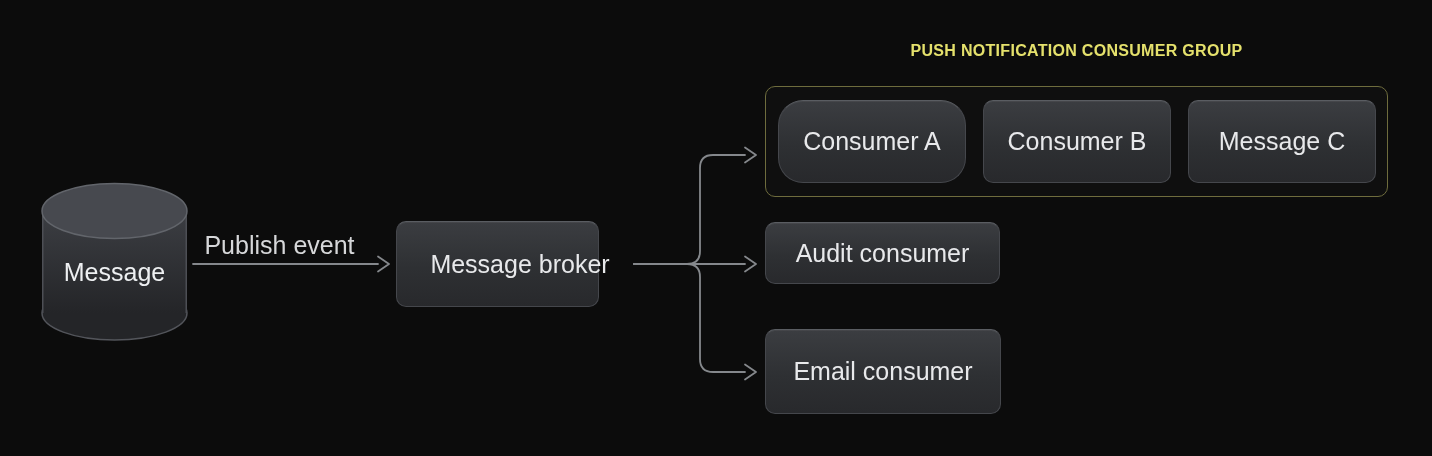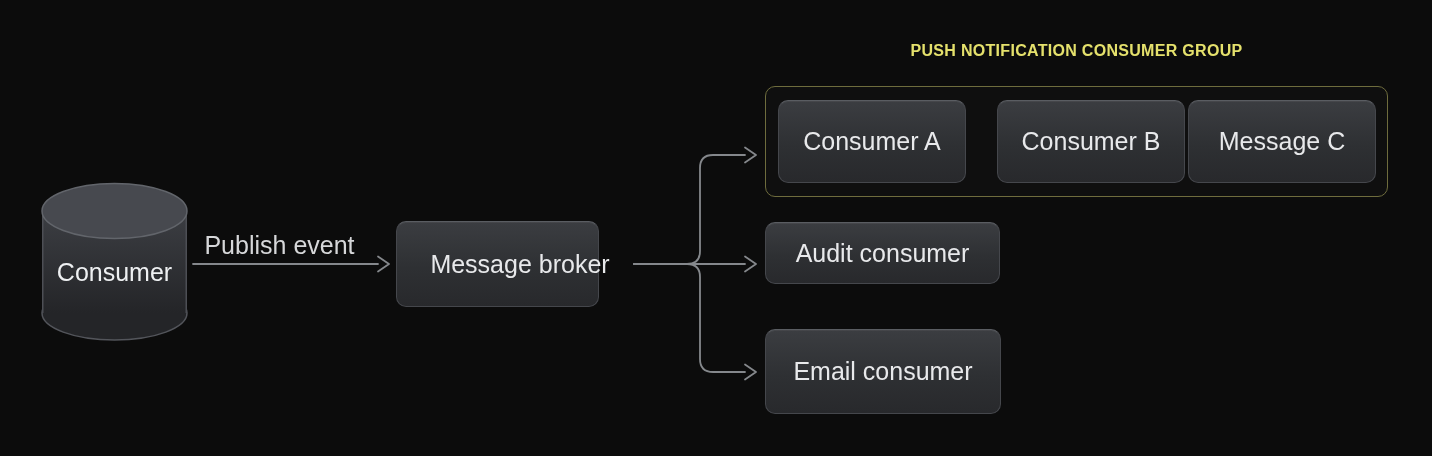--- a/index.html
+++ b/index.html
@@ -42,22 +42,22 @@
   .node-email  { left: 765px; top: 329px; width: 236px; height: 85px; }
   .group {
     position: absolute;
     left: 765px; top: 86px; width: 623px; height: 111px;
     border: 1.5px solid #6e6c3d;
     border-radius: 10px;
     background: rgba(255,255,255,0.015);
     box-sizing: border-box;
   }
   .group .node { height: 83px; width: 188px; top: 13px; }
-  .node-consumer-a { left: 12px; }
-  .node-consumer-b { left: 231px; }
+  .node-consumer-a { left: 12px; border-radius: 25px; }
+  .node-consumer-b { left: 217px; }
   .node-consumer-c { left: 422px; }
   .group-title {
     position: absolute;
     left: 765px; top: 42px; width: 623px;
     text-align: center;
     color: #e5e16c;
     font-size: 16px;
     font-weight: bold;
     letter-spacing: 0.3px;
     white-space: nowrap;
@@ -113,21 +113,21 @@
       <path d="M 634 264 H 745"></path>
       <path d="M 745 256.5 L 756 264 L 745 271.5"></path>
     </g>
 
     <g stroke="#85888c" stroke-width="1.8" fill="none" stroke-linecap="round" stroke-linejoin="round">
       <path d="M 634 264 H 687 Q 700 264 700 277 V 359 Q 700 372 713 372 H 745"></path>
       <path d="M 745 364.5 L 756 372 L 745 379.5"></path>
     </g>
   </svg>
 
-  <div class="floating-label postgres-label">Consumer</div>
+  <div class="floating-label postgres-label">Message</div>
 
   <div class="floating-label publish-label">Publish event</div>
 
   <div class="node node-broker">
     <span>Message broker</span>
   </div>
 
   <div class="group-title">PUSH NOTIFICATION CONSUMER GROUP</div>
 
   <div class="group">

